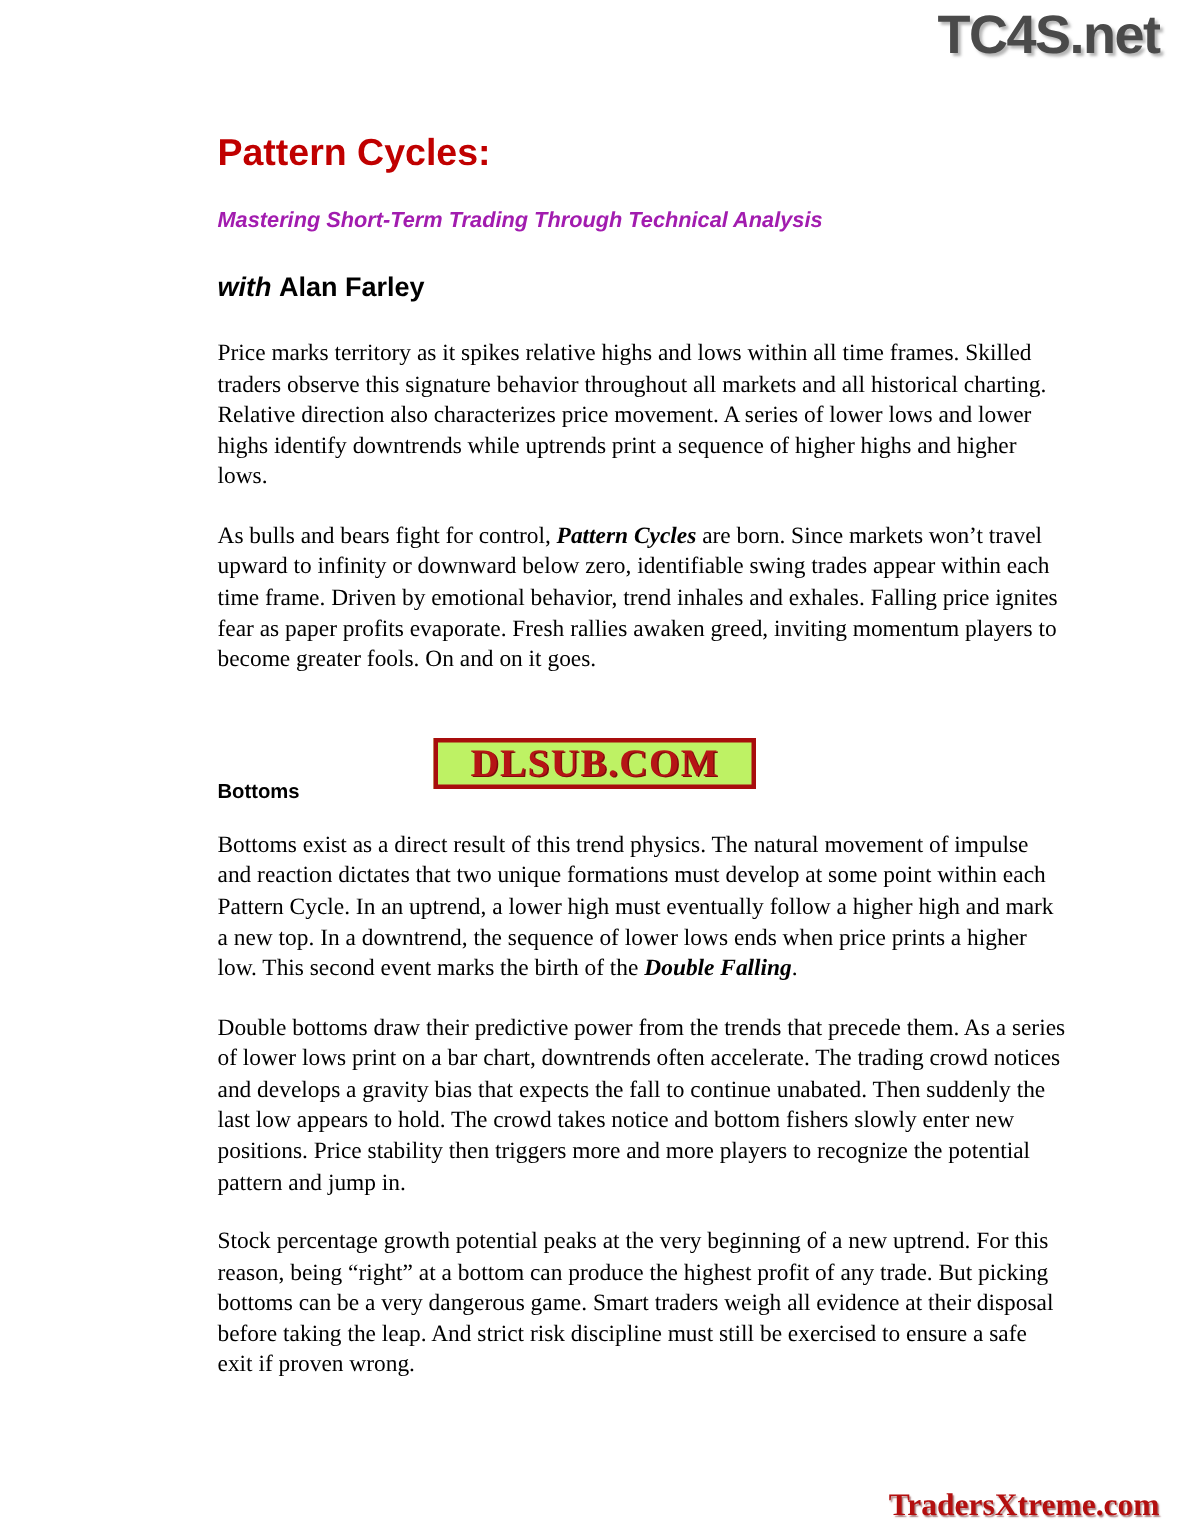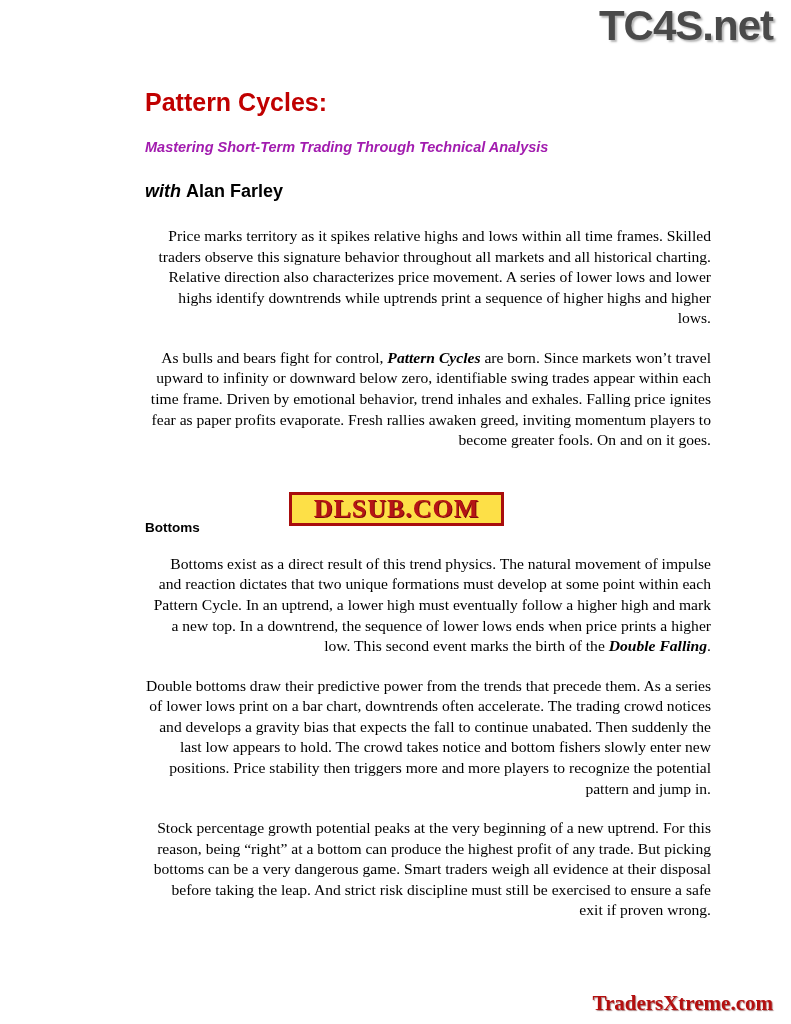--- a/index.html
+++ b/index.html
@@ -22,21 +22,21 @@
     background: #ffffff;
   }
 
   
   .top-watermark {
     position: absolute;
     top: 2px;
     right: 18px;
     font-family: "Liberation Sans", sans-serif;
     font-weight: bold;
-    font-size: 42px;
+    font-size: 36px;
     letter-spacing: -1px;
     color: #4a4a4a;
     text-shadow: 2px 2px 2px rgba(120,120,120,0.55);
   }
 
   
   .doc {
     position: absolute;
     left: 117px;
     top: 88px;
@@ -80,21 +80,21 @@
     font-size: 13px;
     font-weight: bold;
     margin: 0 0 66px 0;
   }
 
   p.body {
     font-family: "Liberation Serif", serif;
     font-size: 15.6px;
     line-height: 1.32;
     margin: 0 0 19px 0;
-    text-align: right;
+    text-align: left;
   }
   p.body em.b {
     font-weight: bold;
     font-style: italic;
   }
 
   h2.section {
     font-family: "Liberation Sans", sans-serif;
     font-size: 13.5px;
     font-weight: bold;
@@ -110,21 +110,21 @@
     position: absolute;
     left: 289px;
     top: 492px;
     width: 215px;
     height: 34px;
   }
   .stamp-inner {
     position: absolute;
     inset: 0;
     border: 3px solid #a80d0d;
-    background: #fde047;
+    background: #bef264;
     display: flex;
     align-items: center;
     justify-content: center;
   }
   .stamp-text {
     font-family: "Liberation Serif", serif;
     font-weight: bold;
     font-size: 26px;
     color: #b51515;
     letter-spacing: 1px;

